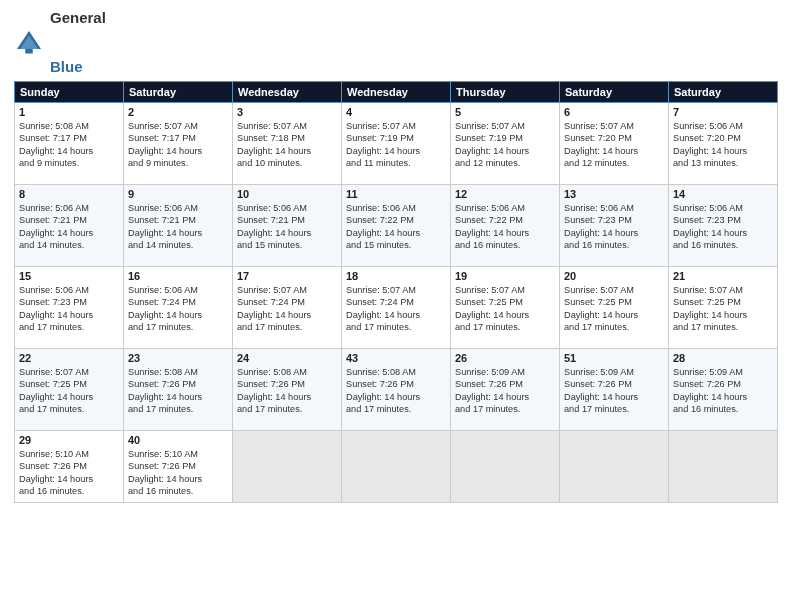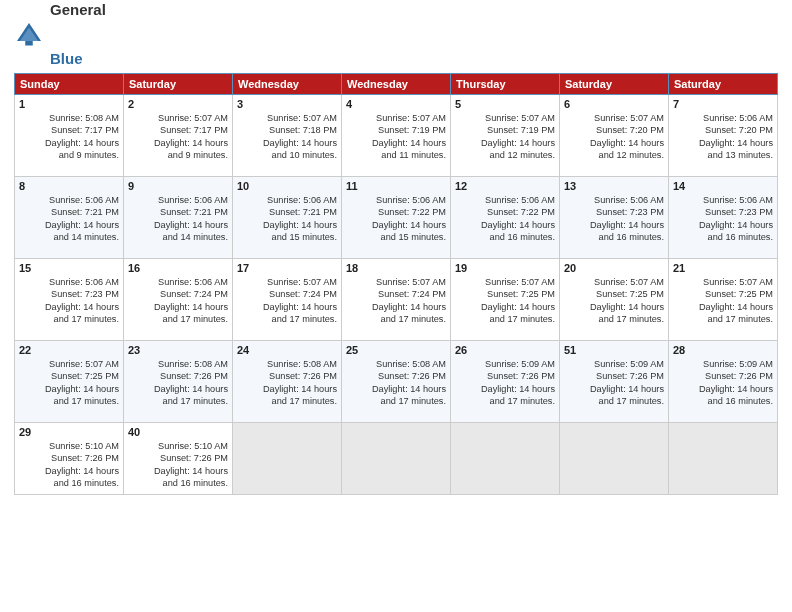--- a/index.html
+++ b/index.html
@@ -7,21 +7,21 @@
       width: 792px;
       height: 612px;
       background: #fff;
       font-family: Arial, sans-serif;
       font-size: 11px;
       overflow: hidden;
     }
     .page {
       width: 792px;
       height: 528px;
-      padding: 2px 14px;
+      padding: 10px 14px;
     }
     .header {
       display: flex;
       align-items: flex-start;
       justify-content: space-between;
       margin-bottom: 6px;
     }
     .logo {
       display: flex;
       align-items: center;
@@ -59,21 +59,21 @@
     .cal-subtitle {
       font-size: 14px;
       color: #333;
     }
     .calendar {
       width: 100%;
       border-collapse: collapse;
       table-layout: fixed;
     }
     .calendar th {
-      background: #b91c1c;
+      background: #0f172a;
       color: #fff;
       font-size: 11px;
       font-weight: bold;
       text-align: left;
       padding: 4px 5px;
       border: 1px solid #5a90c0;
     }
     .calendar td {
       vertical-align: top;
       border: 1px solid #ccc;
@@ -93,21 +93,20 @@
       font-size: 11px;
       font-weight: bold;
       color: #222;
       display: block;
       margin-bottom: 2px;
     }
     .day-info {
       line-height: 1.35;
       font-size: 9.2px;
       color: #333;
-      text-align: right;
     }
     .last-row td {
       height: 72px;
     }
   </style>
 </head>
 <body>
 
 <div class="page">
   <div class="header">
@@ -234,21 +233,21 @@
           </td>
           <td>
             <span class="day-num">23</span>
             <div class="day-info">Sunrise: 5:08 AM<br>Sunset: 7:26 PM<br>Daylight: 14 hours<br>and 17 minutes.</div>
           </td>
           <td>
             <span class="day-num">24</span>
             <div class="day-info">Sunrise: 5:08 AM<br>Sunset: 7:26 PM<br>Daylight: 14 hours<br>and 17 minutes.</div>
           </td>
           <td>
-            <span class="day-num">25</span>
+            <span class="day-num">43</span>
             <div class="day-info">Sunrise: 5:08 AM<br>Sunset: 7:26 PM<br>Daylight: 14 hours<br>and 17 minutes.</div>
           </td>
           <td>
             <span class="day-num">26</span>
             <div class="day-info">Sunrise: 5:09 AM<br>Sunset: 7:26 PM<br>Daylight: 14 hours<br>and 17 minutes.</div>
           </td>
           <td>
             <span class="day-num">51</span>
             <div class="day-info">Sunrise: 5:09 AM<br>Sunset: 7:26 PM<br>Daylight: 14 hours<br>and 17 minutes.</div>
           </td>

